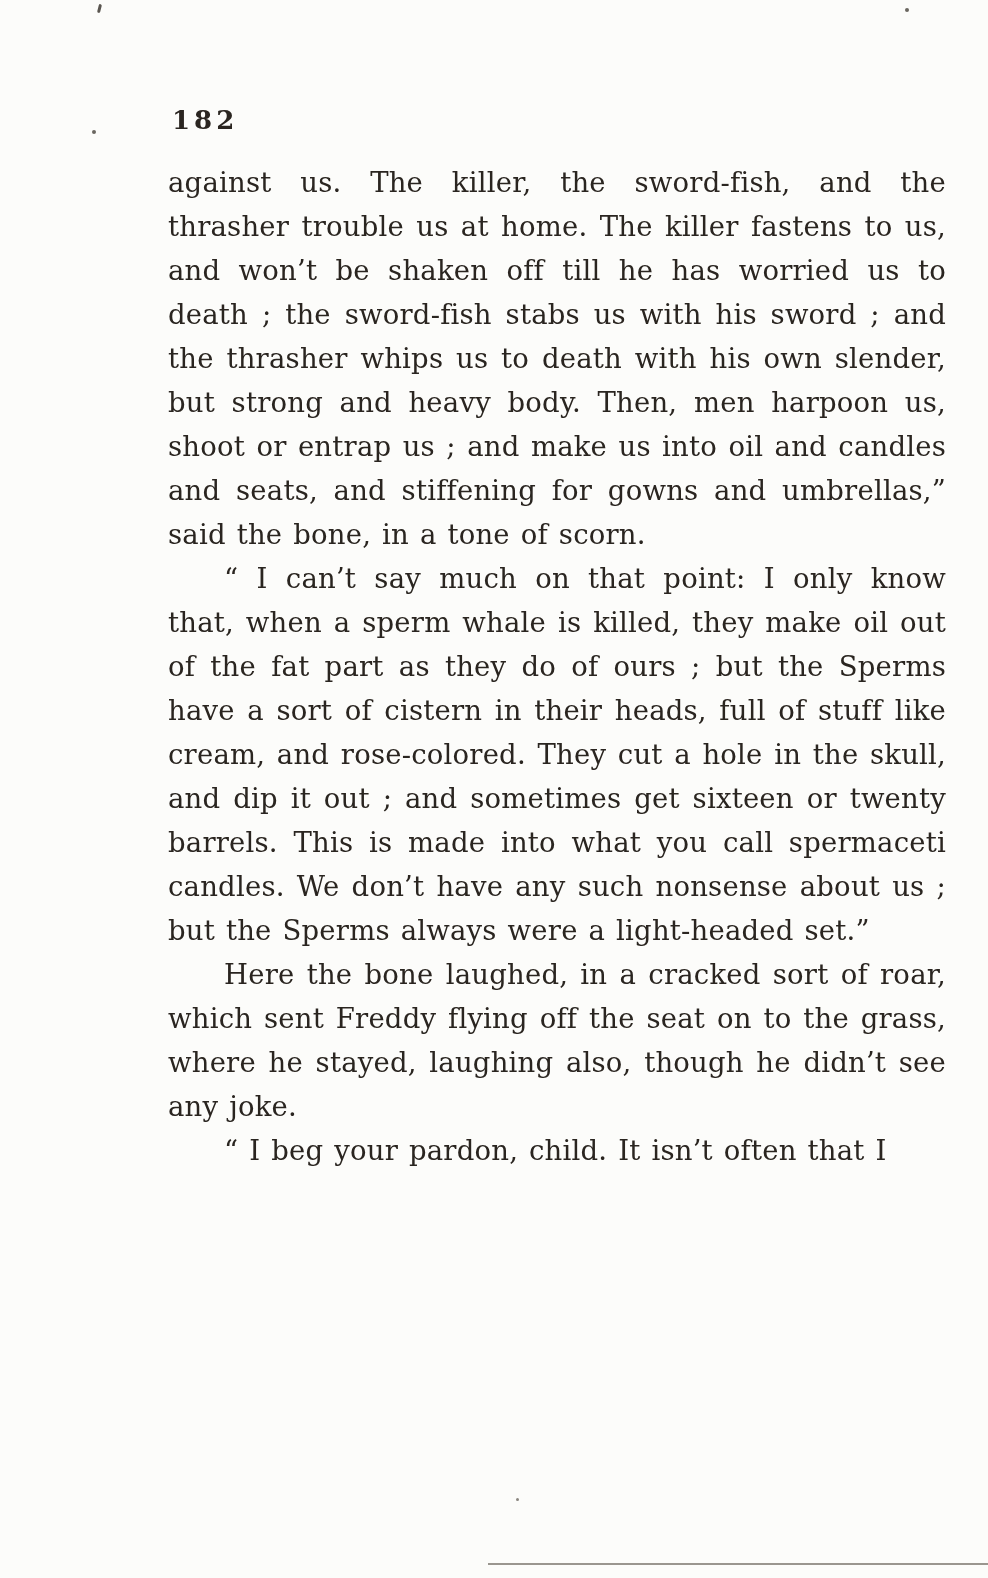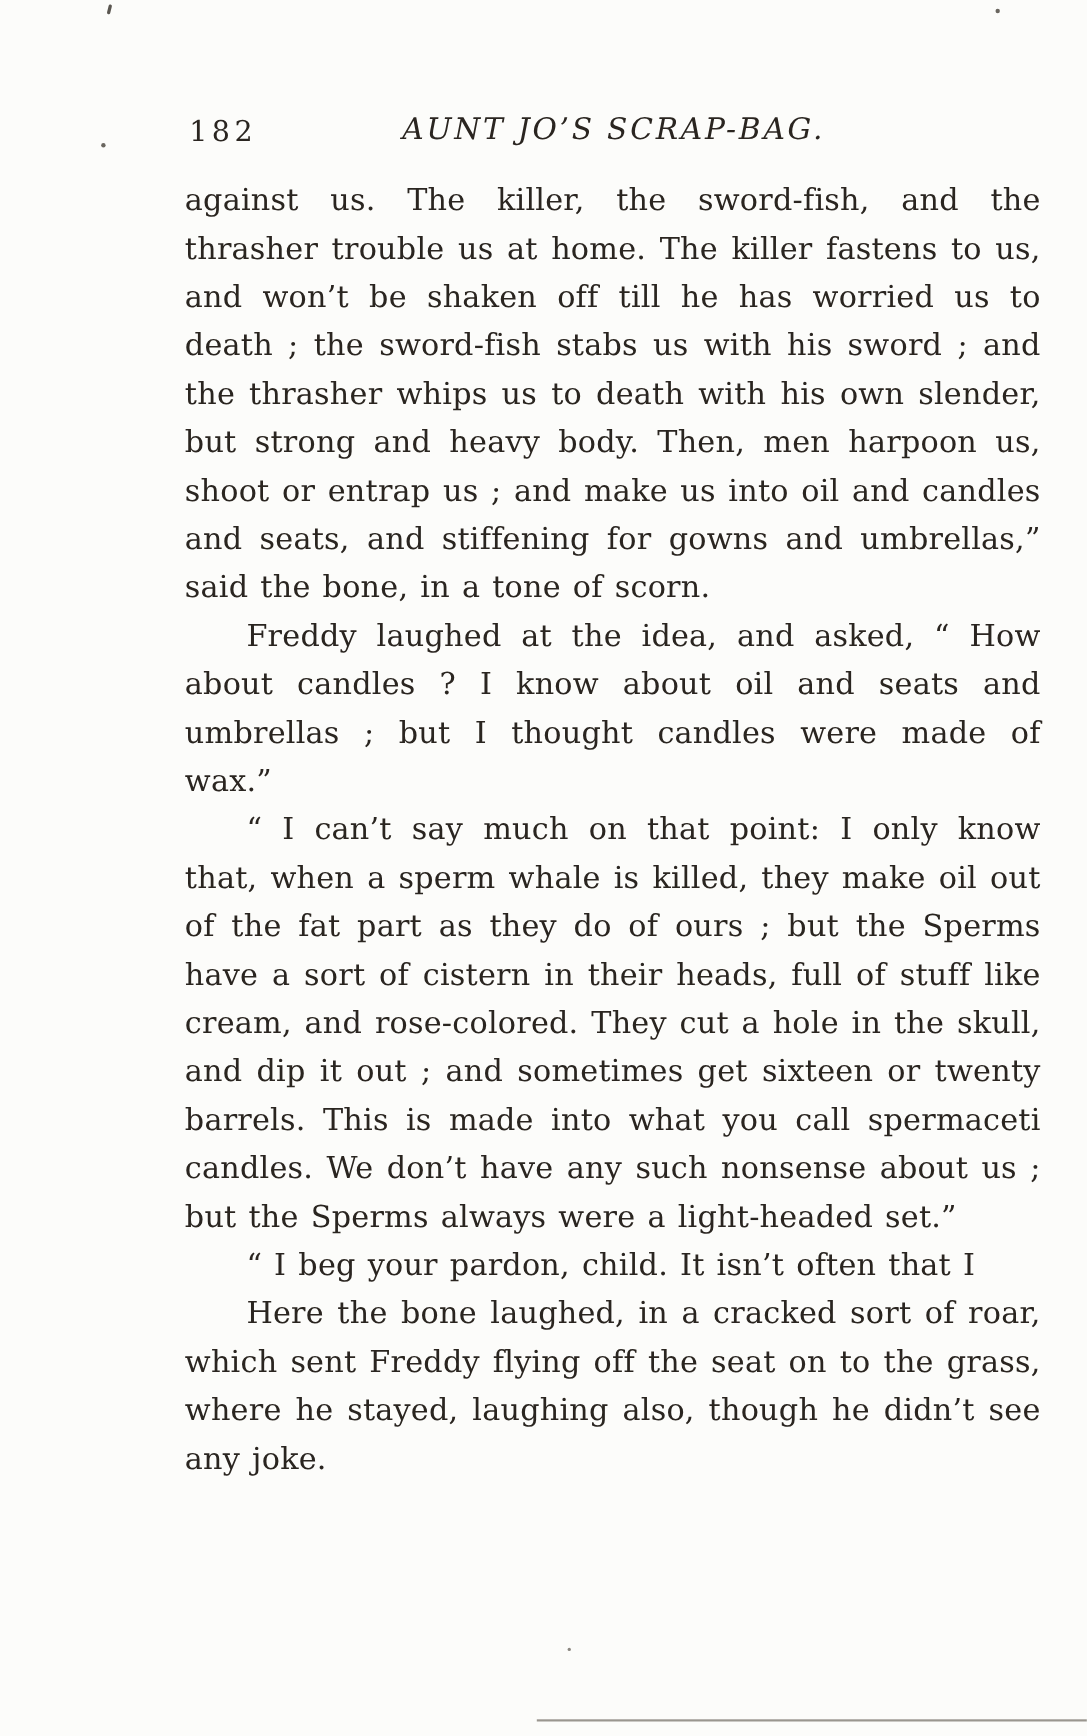--- a/index.html
+++ b/index.html
@@ -25,20 +25,21 @@
     left: 168px;
     width: 780px;
     height: 44px;
   }
   .page-number {
     position: absolute;
     left: 4px;
     top: 3px;
     font-size: 26px;
     letter-spacing: 4px;
+    font-weight: bold;
   }
   .running-title {
     display: block;
     text-align: center;
     font-style: italic;
     font-size: 27px;
     letter-spacing: 2.5px;
     white-space: nowrap;
   }
   .body-text {
@@ -111,24 +112,22 @@
 <div class="page">
 
   <span class="artifact artifact-topleft-tick"></span>
   <span class="artifact artifact-topright-dot"></span>
   <span class="artifact artifact-margin-dot"></span>
   <span class="artifact artifact-bottom-dot"></span>
   <span class="artifact artifact-bottom-line"></span>
 
   <div class="header">
     <span class="page-number">182</span>
-    <span class="running-title">AUNT JO’S SCRAP-BAG.</span>
   </div>
 
   <div class="body-text">
       <p><span>against us. The killer, the sword-fish, and the thrasher trouble us at home. The killer fastens to us, and won’t be shaken off till he has worried us to death ; the sword-fish stabs us with his sword ; and the thrasher whips us to death with his own slender, but strong and heavy body. Then, men harpoon us, shoot or entrap us ; and make us into oil and candles and seats, and stiffening for gowns and umbrellas,” said the bone, in a tone of scorn.</span></p>
-      <p class="indent"><span>Freddy laughed at the idea, and asked, “ How about candles ? I know about oil and seats and umbrellas ; but I thought candles were made of wax.”</span></p>
       <p class="indent"><span>“ I can’t say much on that point: I only know that, when a sperm whale is killed, they make oil out of the fat part as they do of ours ; but the Sperms have a sort of cistern in their heads, full of stuff like cream, and rose-colored. They cut a hole in the skull, and dip it out ; and sometimes get sixteen or twenty barrels. This is made into what you call spermaceti candles. </span><span class="italic">We</span><span> don’t have any such nonsense about us ; but the Sperms always were a light-headed set.”</span></p>
+      <p class="indent"><span>Here the bone laughed, in a cracked sort of roar, which sent Freddy flying off the seat on to the grass, where he stayed, laughing also, though he didn’t see any joke.</span></p>
       <p class="indent"><span>“ I beg your pardon, child. It isn’t often that I</span></p>
-      <p class="indent"><span>Here the bone laughed, in a cracked sort of roar, which sent Freddy flying off the seat on to the grass, where he stayed, laughing also, though he didn’t see any joke.</span></p>
     </div>
 
 </div>
 
 </body></html>

